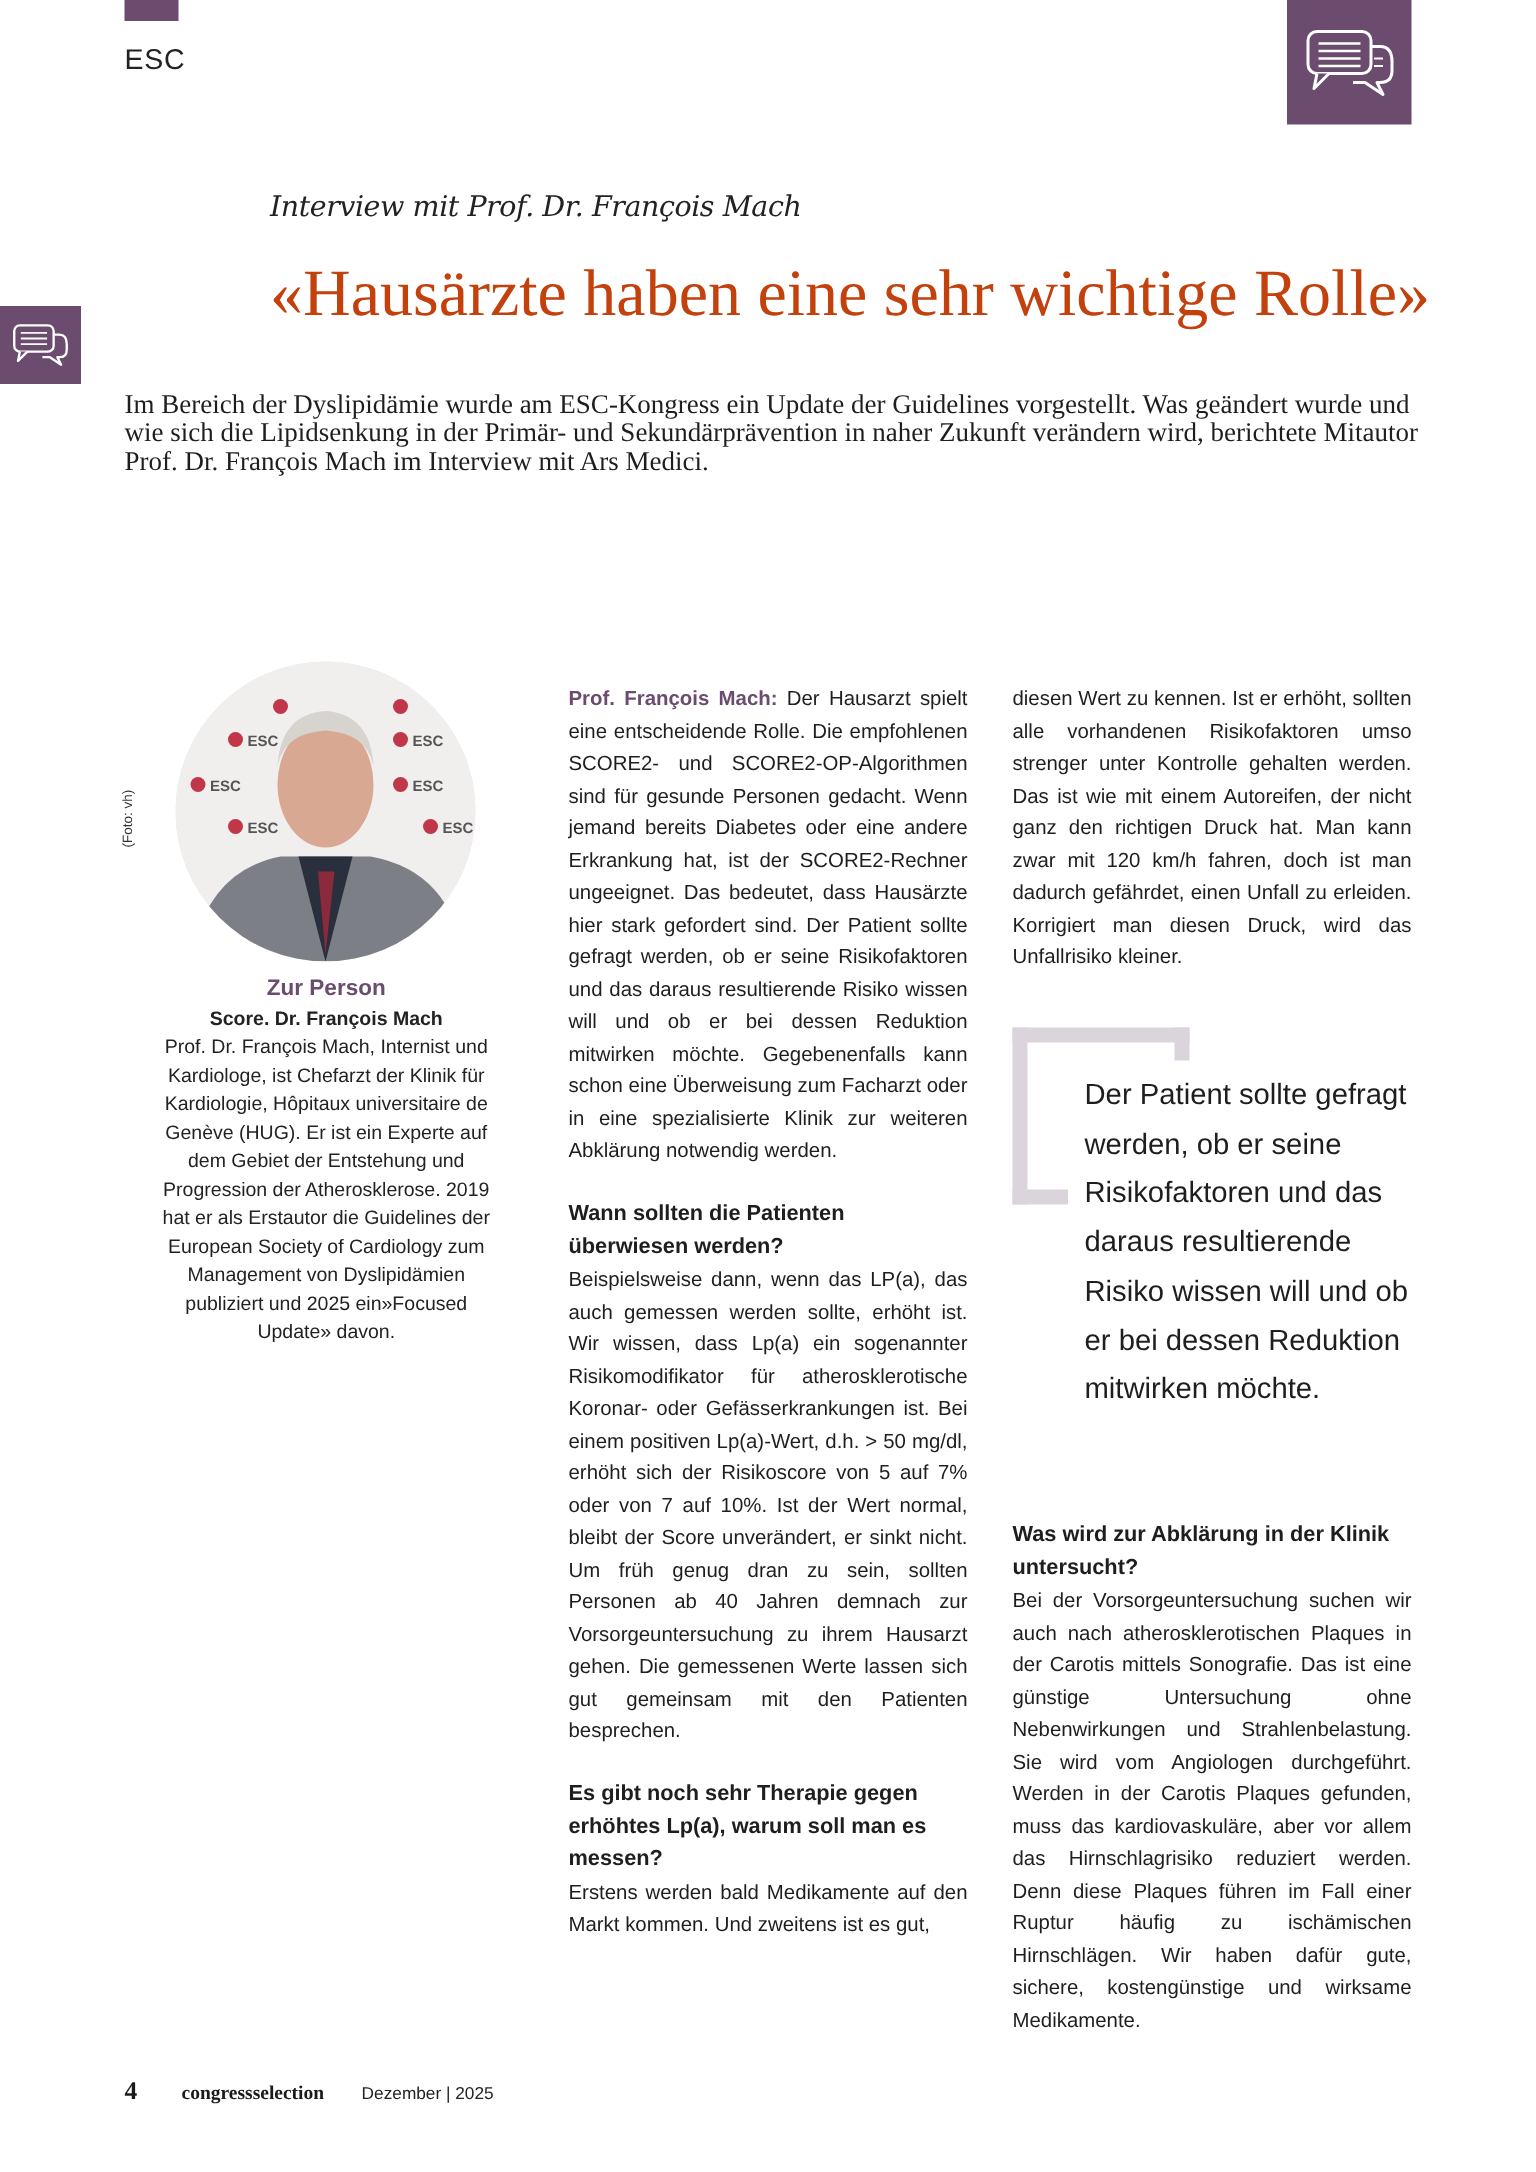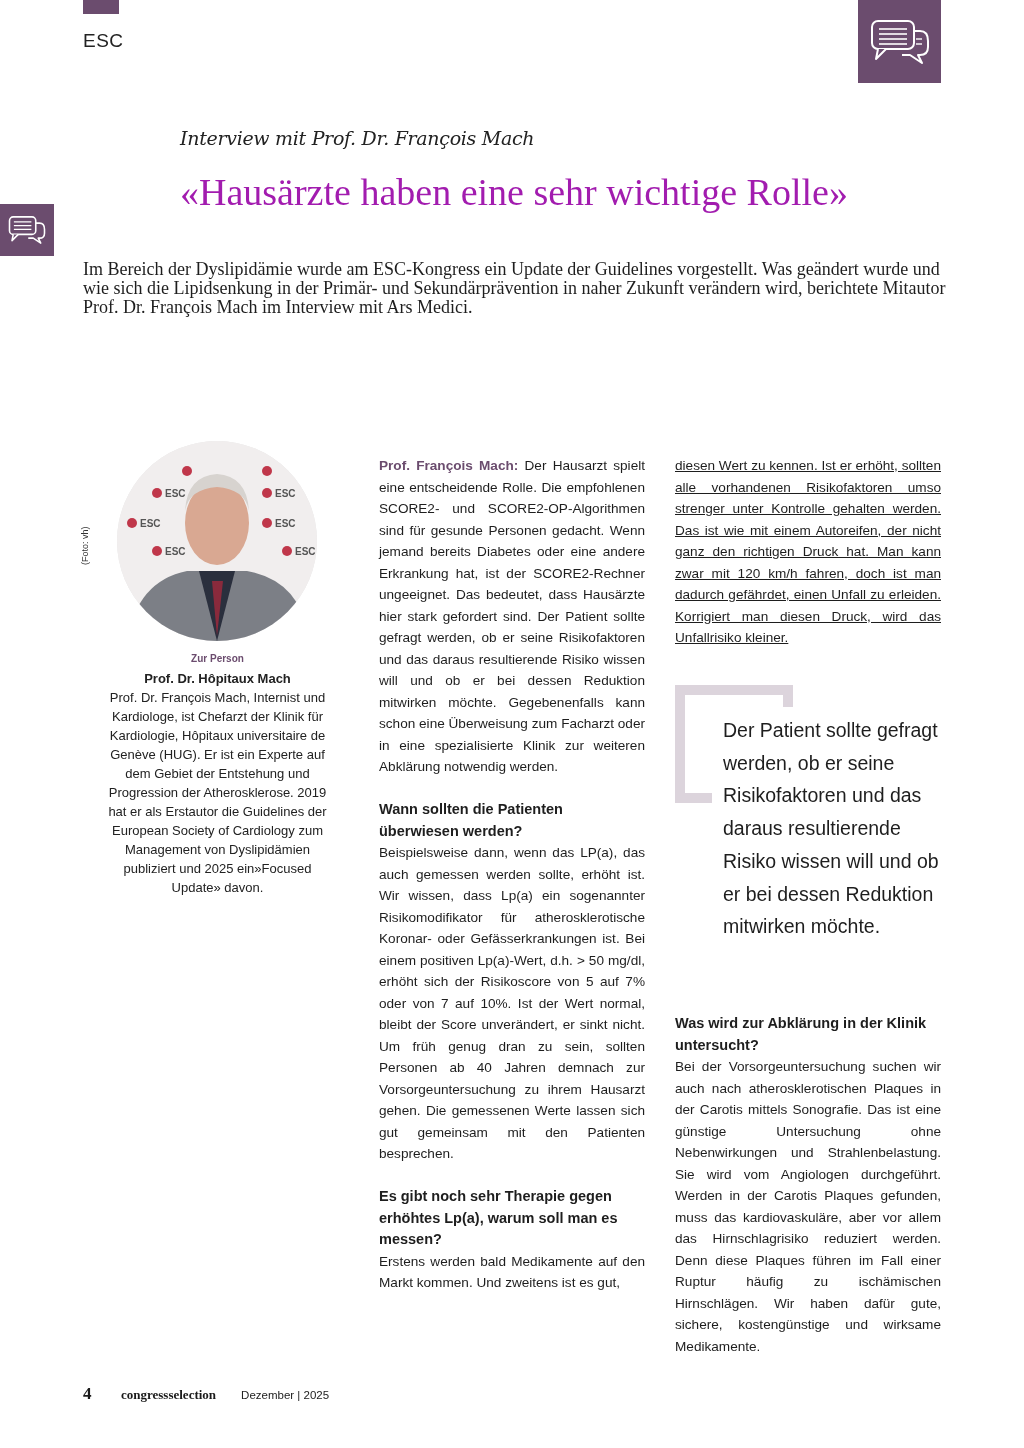--- a/index.html
+++ b/index.html
@@ -7,34 +7,34 @@
     width: 1024px; height: 1448px; position: relative; overflow: hidden;
     font-family: "Liberation Sans", sans-serif; color: #1a1a1a;
   }
   .abs { position: absolute; }
   .top-tab { left: 83px; top: 0; width: 36px; height: 14px; background: #6b4c6e; }
   .section-label { left: 83px; top: 30px; font-size: 19px; color: #222; letter-spacing: 0.5px; }
   .icon-box { background: #6b4c6e; display: flex; align-items: center; justify-content: center; }
   .icon-box-top { left: 858px; top: 0; width: 83px; height: 83px; }
   .icon-box-side { left: 0; top: 204px; width: 54px; height: 52px; }
   .kicker { left: 180px; top: 127px; font-family: "DejaVu Serif", serif; font-style: italic; font-size: 19px; color: #222; letter-spacing: -0.3px; }
-  .headline { left: 180px; top: 170px; font-family: "Liberation Serif", serif; font-size: 38px; color: #a21caf; white-space: nowrap; }
+  .headline { left: 180px; top: 170px; font-family: "Liberation Serif", serif; font-size: 44px; color: #c2410c; white-space: nowrap; }
   .lead { left: 83px; top: 260px; width: 870px; font-family: "Liberation Serif", serif; font-size: 18px; line-height: 19px; color: #1e1e1e; }
   .photo-wrap { left: 117px; top: 441px; width: 200px; height: 200px; border-radius: 50%; background: #e7e7e7; overflow: hidden; }
   .photo-credit { left: 80px; top: 565px; font-size: 9px; color: #333; transform: rotate(-90deg); transform-origin: left top; white-space: nowrap; }
   .bio { left: 100px; top: 648px; width: 235px; text-align: center; font-size: 13px; line-height: 19px; color: #222; }
-  .bio .bio-title { color: #6b4c6e; font-weight: bold; font-size: 10px; line-height: 21px; }
+  .bio .bio-title { color: #6b4c6e; font-weight: bold; font-size: 15px; line-height: 21px; }
   .bio .bio-name { font-weight: bold; }
   .col { font-size: 13.6px; line-height: 21.5px; color: #1e1e1e; text-align: justify; }
   .col p { margin: 0; }
   .col .q { font-weight: bold; text-align: left; font-size: 14.5px; line-height: 21.5px; }
   .col .speaker { color: #6b4c6e; font-weight: bold; }
   .col .gap { height: 21.5px; }
   .col2 { left: 379px; top: 455px; width: 266px; }
-  .col3 { left: 675px; top: 455px; width: 266px; text-decoration: underline; }
+  .col3 { left: 675px; top: 455px; width: 266px; }
   .col3b { left: 675px; top: 1013px; width: 266px; }
   .quote-bracket { left: 675px; top: 685px; width: 118px; height: 118px; }
   .quote-bracket .v { position: absolute; left: 0; top: 0; width: 10px; height: 118px; background: #dcd4dc; }
   .quote-bracket .h1 { position: absolute; left: 0; top: 0; width: 118px; height: 10px; background: #dcd4dc; }
   .quote-bracket .v2 { position: absolute; left: 108px; top: 0; width: 10px; height: 22px; background: #dcd4dc; }
   .quote-bracket .h2 { position: absolute; left: 0; top: 108px; width: 37px; height: 10px; background: #dcd4dc; }
   .pullquote { left: 723px; top: 714px; width: 230px; font-family: Liberation Sans, sans-serif; font-size: 19.5px; line-height: 32.7px; color: #1e1e1e; }
   .footer { left: 83px; top: 1384px; display: flex; align-items: baseline; white-space: nowrap; }
   .footer .pnum { font-family: "Liberation Serif", serif; font-weight: bold; font-size: 17px; width: 38px; }
   .footer .mag { font-family: "Liberation Serif", serif; font-weight: bold; font-size: 13px; margin-right: 6px; }
@@ -98,21 +98,21 @@
     <path d="M82 130 L100 200 L118 130 Z" fill="#2a2f3d"></path>
     <path d="M95 140 L100 195 L106 140 Z" fill="#8a2a3c"></path>
     <ellipse cx="100" cy="82" rx="32" ry="42" fill="#d9a892"></ellipse>
     <path d="M68 70 Q70 35 100 33 Q130 35 132 70 Q128 48 100 46 Q72 48 68 70 Z" fill="#d7d3cf"></path>
   </svg>
 </div>
 <div class="abs photo-credit">(Foto: vh)</div>
 
 <div class="abs bio">
   <div class="bio-title">Zur Person</div>
-  <div class="bio-name">Prof. Dr. Hôpitaux Mach</div>
+  <div class="bio-name">Score. Dr. François Mach</div>
   <div>Prof. Dr. François Mach, Internist und Kardiologe, ist Chefarzt der Klinik für Kardiologie, Hôpitaux universitaire de Genève (HUG). Er ist ein Experte auf dem Gebiet der Entstehung und Progression der Atherosklerose. 2019 hat er als Erstautor die Guidelines der European Society of Cardiology zum Management von Dyslipidämien publiziert und 2025 ein»Focused Update» davon.</div>
 </div>
 
 <div class="abs col col2">
   <p><span class="speaker">Prof. François Mach:</span><span> Der Hausarzt spielt eine entscheidende Rolle. Die empfohlenen SCORE2- und SCORE2-OP-Algorithmen sind für gesunde Personen gedacht. Wenn jemand bereits Diabetes oder eine andere Erkrankung hat, ist der SCORE2-Rechner ungeeignet. Das bedeutet, dass Hausärzte hier stark gefordert sind. Der Patient sollte gefragt werden, ob er seine Risikofaktoren und das daraus resultierende Risiko wissen will und ob er bei dessen Reduktion mitwirken möchte. Gegebenenfalls kann schon eine Überweisung zum Facharzt oder in eine spezialisierte Klinik zur weiteren Abklärung notwendig werden.</span></p>
   <div class="gap"></div>
   <p class="q">Wann sollten die Patienten überwiesen werden?</p>
   <p>Beispielsweise dann, wenn das LP(a), das auch gemessen werden sollte, erhöht ist. Wir wissen, dass Lp(a) ein sogenannter Risikomodifikator für atherosklerotische Koronar- oder Gefässerkrankungen ist. Bei einem positiven Lp(a)-Wert, d.h. &gt; 50 mg/dl, erhöht sich der Risikoscore von 5 auf 7% oder von 7 auf 10%. Ist der Wert normal, bleibt der Score unverändert, er sinkt nicht. Um früh genug dran zu sein, sollten Personen ab 40 Jahren demnach zur Vorsorgeuntersuchung zu ihrem Hausarzt gehen. Die gemessenen Werte lassen sich gut gemeinsam mit den Patienten besprechen.</p>
   <div class="gap"></div>
   <p class="q">Es gibt noch sehr Therapie gegen erhöhtes Lp(a), warum soll man es messen?</p>

